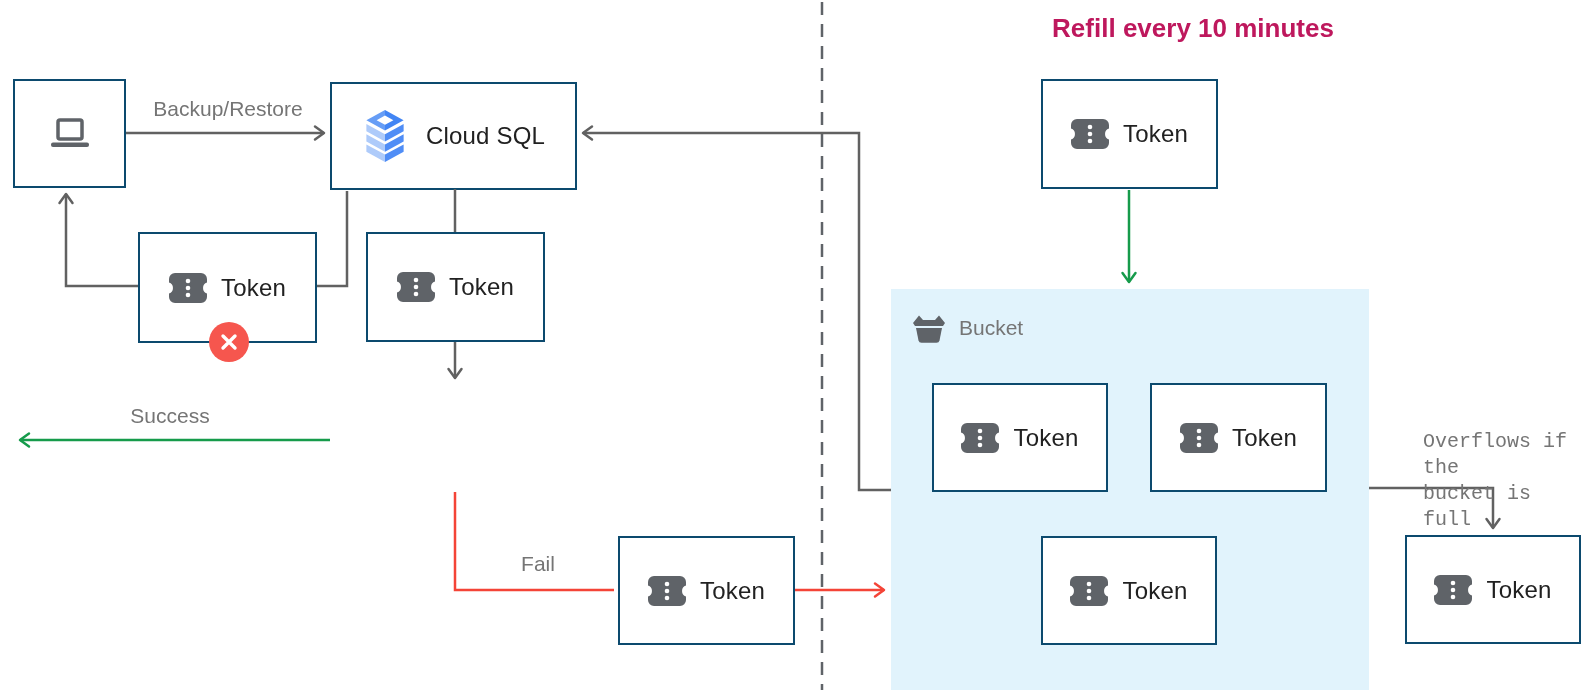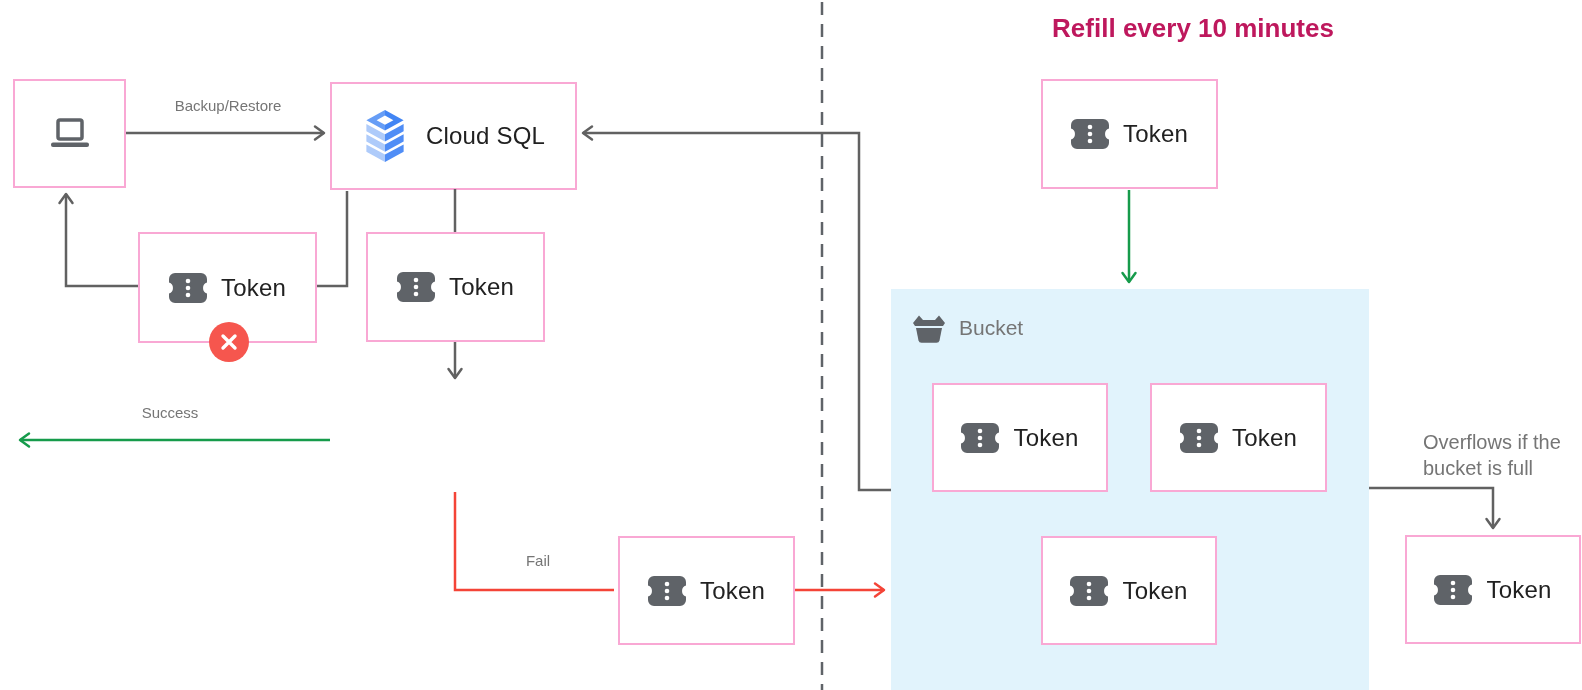--- a/index.html
+++ b/index.html
@@ -6,39 +6,39 @@
   #canvas{
     position:relative;
     width:1582px;height:690px;
     background:#ffffff;
     font-family:"Liberation Sans", sans-serif;
     overflow:hidden;
   }
   .node{
     position:absolute;
     background:#ffffff;
-    border:2px solid #f9a8d4;
+    border:2px solid #0c4a6e;
     box-sizing:border-box;
     display:flex;
     align-items:center;
     justify-content:center;
     gap:14px;
     z-index:2;
   }
   .node-label{
     color:#212121;
     font-size:24px;
     letter-spacing:0.2px;
     white-space:nowrap;
   }
   .two-line{line-height:29px;white-space:normal;}
   .edge-label{
     position:absolute;
     color:#757575;
-    font-size:15px;
+    font-size:21px;
     text-align:center;
     z-index:4;
     white-space:nowrap;
   }
   .overflow-label{
     position:absolute;
     color:#757575;
     font-size:20px;
     line-height:26px;
     text-align:left;
@@ -202,21 +202,21 @@
       <circle cx="19" cy="8" r="2.3" fill="#ffffff"></circle>
         <circle cx="19" cy="15" r="2.3" fill="#ffffff"></circle>
         <circle cx="19" cy="22" r="2.3" fill="#ffffff"></circle>
     </svg>
     <span class="node-label">Token</span>
   </div>
 
   <div class="edge-label" style="left:128px;top:97px;width:200px;">Backup/Restore</div>
   <div class="edge-label" style="left:70px;top:404px;width:200px;">Success</div>
   <div class="edge-label" style="left:438px;top:552px;width:200px;">Fail</div>
-  <div class="overflow-label" style="left:1423px;top:429px;">
+  <div class="overflow-label" style="left:1423px;top:429px;font-family:Liberation Mono, monospace;">
     <span>Overflows if the</span><br>
     <span>bucket is full</span>
   </div>
 
   <svg id="connector-layer" width="1582" height="690" viewBox="0 0 1582 690">
     <defs>
       <marker id="ah-gray" viewBox="-12 -12 24 24" markerWidth="24" markerHeight="24" refX="0" refY="0" orient="auto" markerUnits="userSpaceOnUse">
         <path d="M-9,-6.5 L0,0 L-9,6.5" fill="none" stroke="#616161" stroke-width="2.5" stroke-linecap="round" stroke-linejoin="round"></path>
       </marker>
       <marker id="ah-green" viewBox="-12 -12 24 24" markerWidth="24" markerHeight="24" refX="0" refY="0" orient="auto" markerUnits="userSpaceOnUse">

